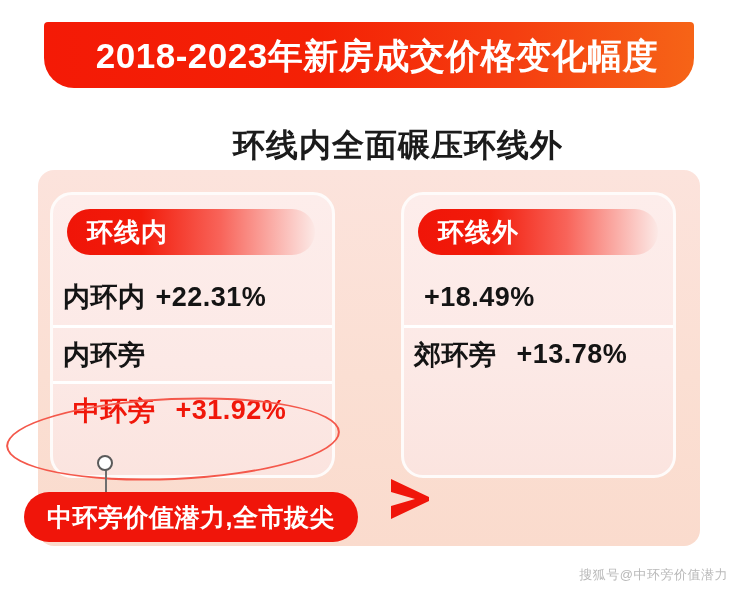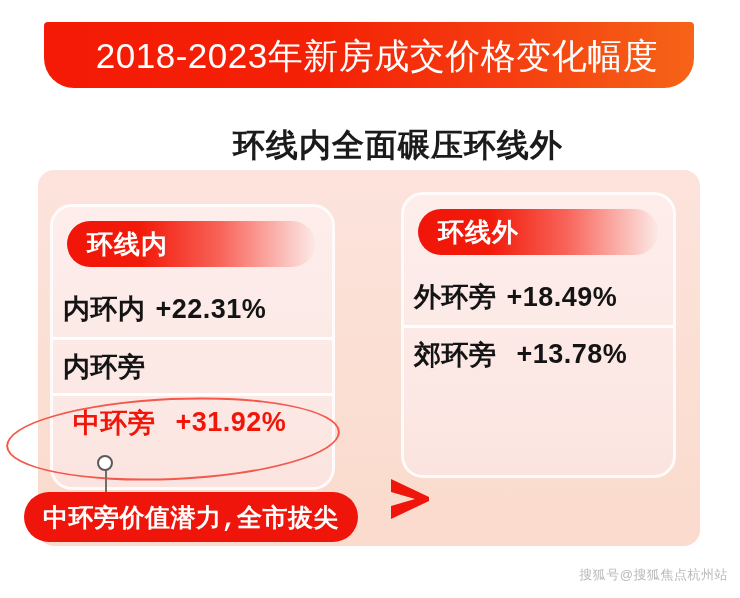--- a/index.html
+++ b/index.html
@@ -24,21 +24,21 @@
     height: 66px;
     background: linear-gradient(90deg, #F41A06 0%, #F42105 42%, #F53E10 72%, #F66417 100%);
     border-radius: 4px 4px 30px 30px;
     display: flex;
     align-items: center;
     justify-content: center;
   }
   .title-text {
     color: #ffffff;
     font-size: 35px;
-    font-weight: normal;
+    font-weight: bold;
     letter-spacing: 0.5px;
     line-height: 1;
     white-space: nowrap;
     margin-left: 16px;
   }
 
   
   .subtitle {
     position: absolute;
     left: 0;
@@ -70,21 +70,20 @@
     top: 22px;
     height: 286px;
     background: linear-gradient(180deg, #FDEDEB 0%, #FCE9E6 60%, #FBE4DF 100%);
     border: 3px solid #FEFBFA;
     border-radius: 22px;
     box-sizing: border-box;
   }
   .card-left {
     left: 12px;
     width: 285px;
-    margin-top: 12px;
   }
   .card-right {
     left: 363px;
     width: 275px;
   }
 
   
   .card-pill {
     position: absolute;
     left: 14px;
@@ -191,21 +190,20 @@
     position: absolute;
     left: 24px;
     top: 492px;
     width: 334px;
     height: 50px;
     background: #F0150A;
     border-radius: 25px;
     display: flex;
     align-items: center;
     justify-content: center;
-    font-family: Liberation Mono, monospace;
   }
   .callout-text {
     color: #ffffff;
     font-size: 25px;
     font-weight: bold;
     letter-spacing: 0.5px;
     white-space: nowrap;
   }
 
   
@@ -263,33 +261,32 @@
       <polygon points="3,4 3,17 27,24 3,31 3,44 41,26 41,22" fill="#F0150A"></polygon>
     </svg>
   </div>
 
   <div class="card card-right">
     <div class="card-pill">
       <span class="card-pill-text">环线外</span>
     </div>
     <div class="rows">
       <div class="row">
-        <span class="row-label">外环旁</span>
         <span class="row-value">+18.49%</span>
       </div>
       <div class="row">
         <span class="row-label">郊环旁</span>
         <span class="row-value">+13.78%</span>
       </div>
     </div>
   </div>
 </div>
 
 <div class="ellipse"></div>
 
 <div class="connector-line"></div>
 <div class="connector-dot"></div>
 
 <div class="callout">
   <span class="callout-text">中环旁价值潜力,全市拔尖</span>
 </div>
 
-<div class="watermark">搜狐号@搜狐焦点杭州站</div>
+<div class="watermark">搜狐号@中环旁价值潜力</div>
 
 </body></html>

